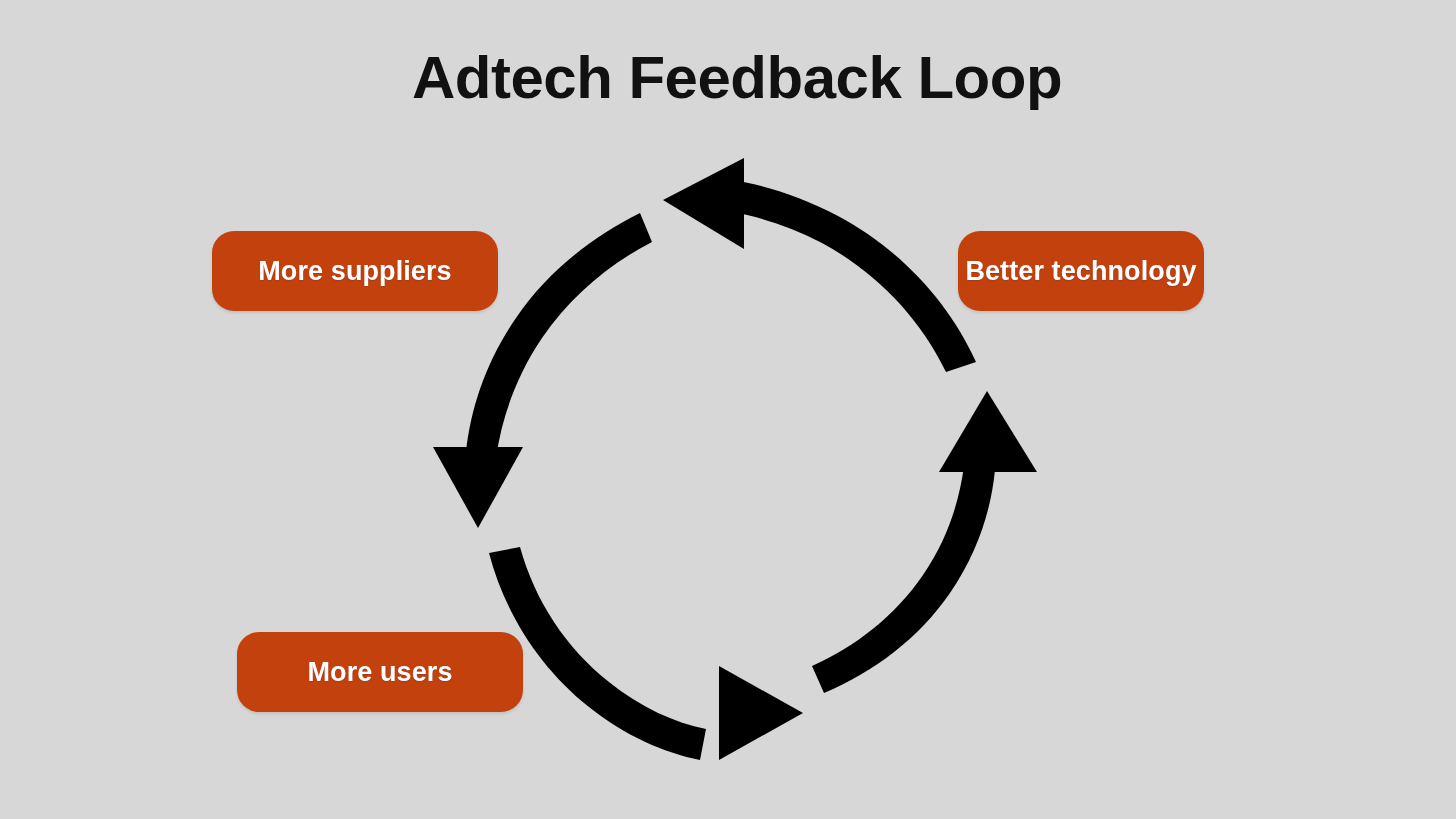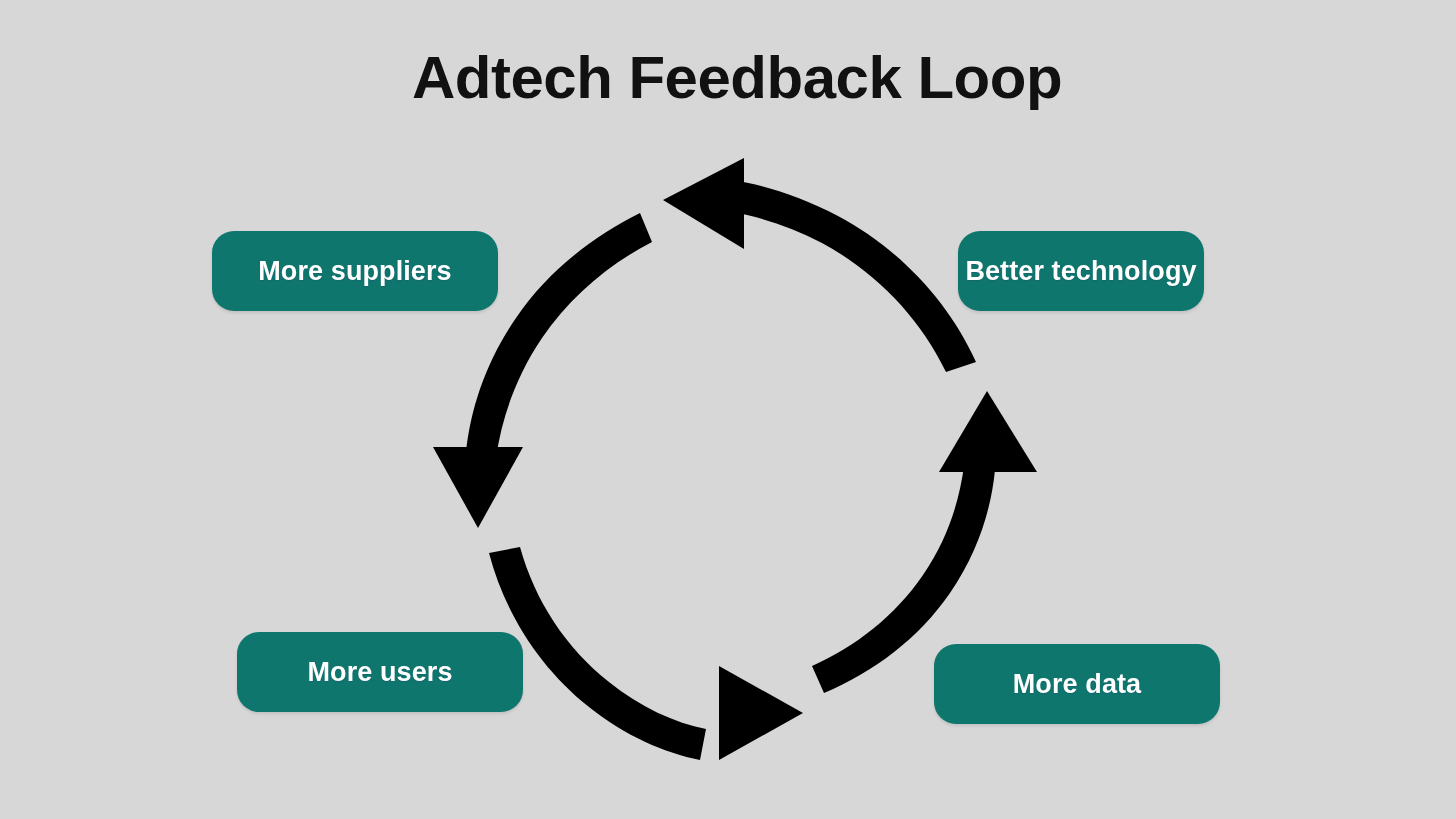--- a/index.html
+++ b/index.html
@@ -43,21 +43,21 @@
     top: 0;
     width: 1456px;
     height: 819px;
     pointer-events: none;
   }
   .node-label {
     position: absolute;
     display: flex;
     align-items: center;
     justify-content: center;
-    background: #0f766e;
+    background: #c2410c;
     color: #ffffff;
     border-radius: 22px;
     font-size: 27px;
     font-weight: 700;
     letter-spacing: 0.1px;
     box-shadow: 0 2px 3px rgba(0,0,0,0.10);
     box-sizing: border-box;
     padding: 0 16px;
     white-space: nowrap;
     text-shadow: 0 1px 1px rgba(40,60,110,0.25);
@@ -126,17 +126,14 @@
   </div>
 
   <div class="node-label" id="node-technology">
     <span>Better technology</span>
   </div>
 
   <div class="node-label" id="node-users">
     <span>More users</span>
   </div>
 
-  <div class="node-label" id="node-data">
-    <span>More data</span>
-  </div>
 
 </div>
 
 </body></html>

